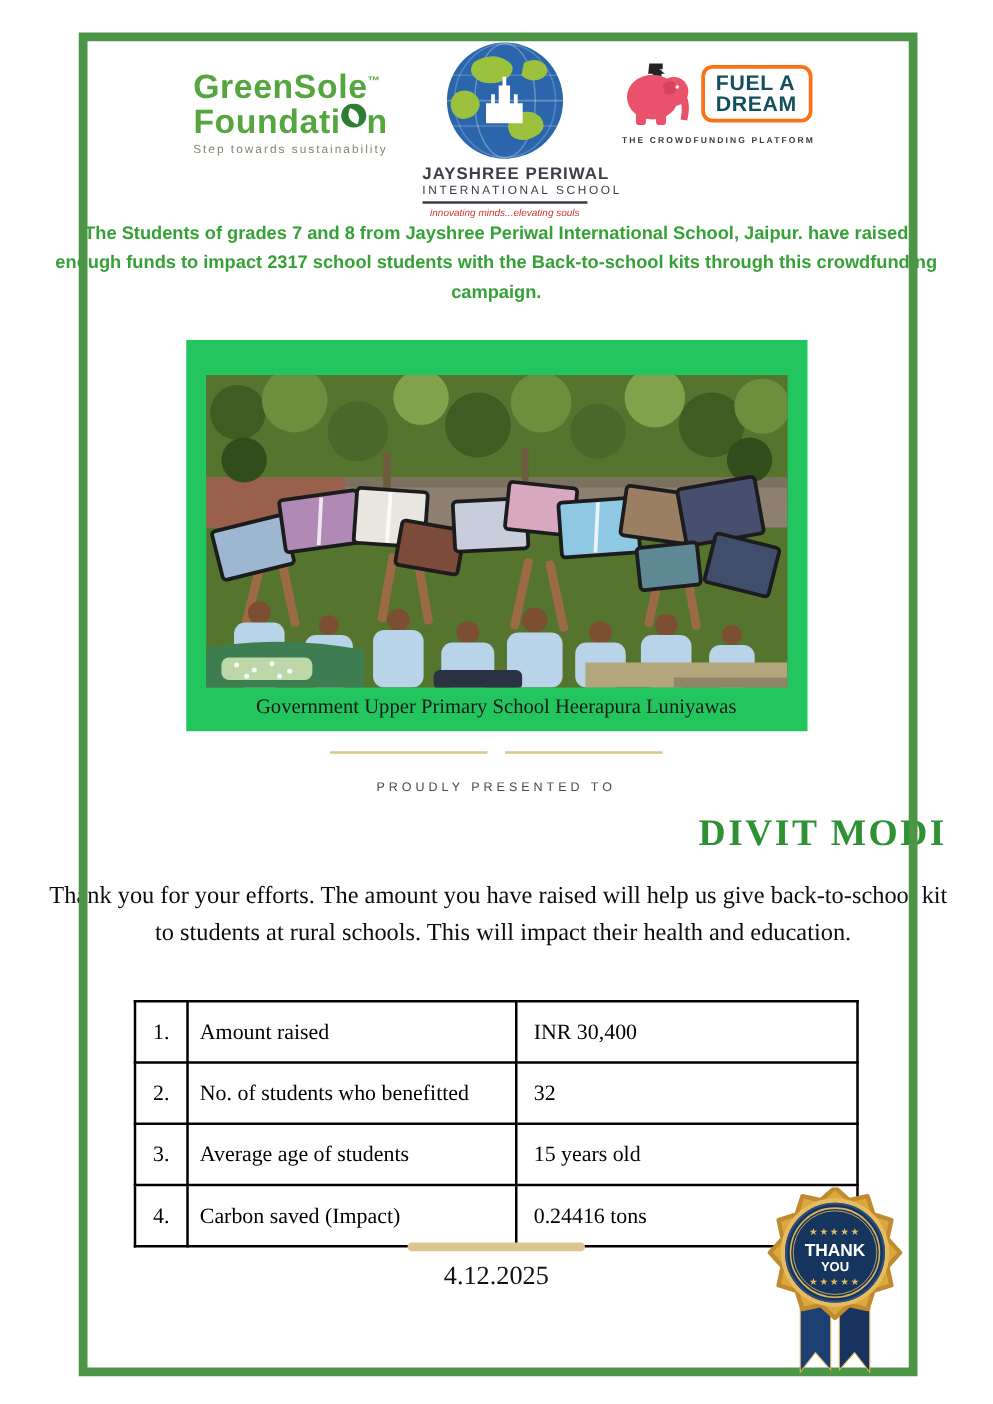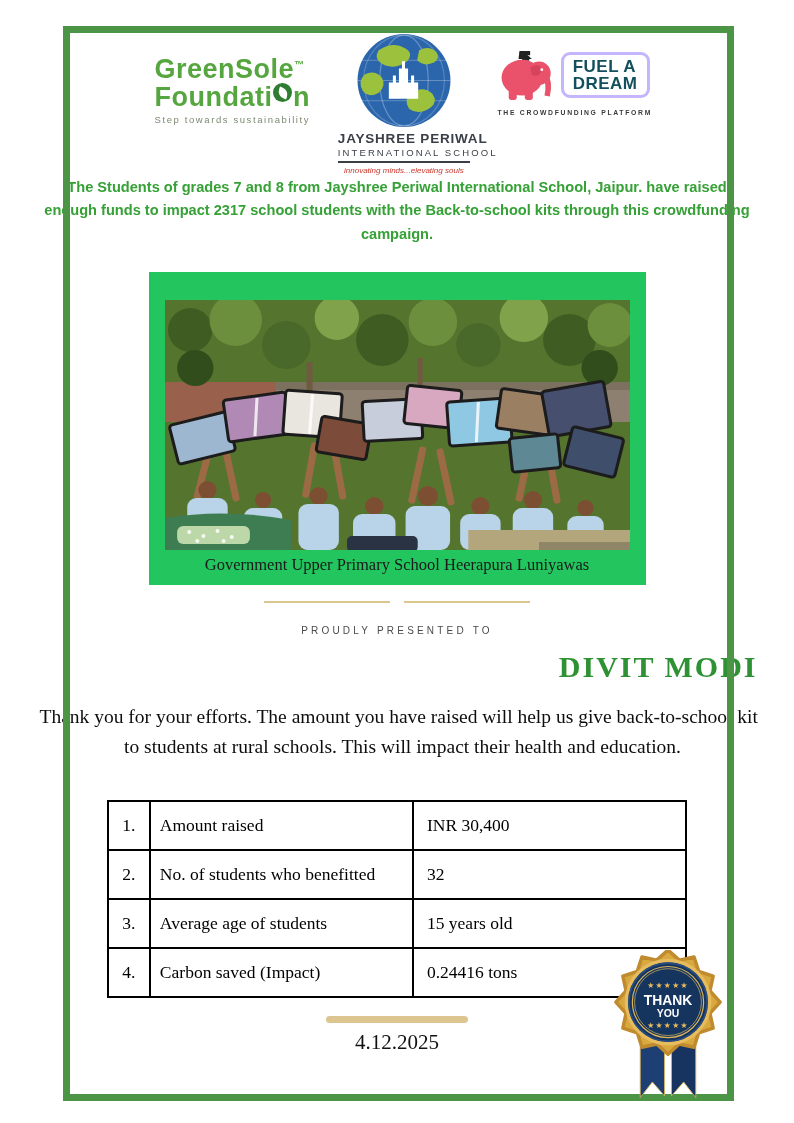--- a/index.html
+++ b/index.html
@@ -26,21 +26,21 @@
     display: flex;
     justify-content: space-between;
     align-items: flex-start;
     padding: 32px 108px 0 118px;
     height: 152px;
   }
   
   .gs { margin-top: 24px; color: #56a63f; }
   .gs-line1 { font-size: 27px; font-weight: 600; letter-spacing: 0.5px; line-height: 1.0; }
   .gs-line1 sup { font-size: 10px; vertical-align: super; }
-  .gs-line2 { font-size: 27px; font-weight: 600; letter-spacing: 0.5px; line-height: 1.05; }
+  .gs-line2 { font-size: 27px; font-weight: 600; letter-spacing: 0.5px; line-height: 1.05; text-align: right; }
   .leaf-o {
     display: inline-block; position: relative;
     width: 0.72em; height: 0.72em; margin: 0 0.02em;
     background: #2e7d32; border-radius: 50%;
     color: transparent; vertical-align: baseline;
   }
   .leaf-o::after {
     content: ""; position: absolute; inset: 24%;
     background: #ffffff; border-radius: 0 75% 0 75%;
     transform: rotate(20deg);
@@ -52,21 +52,21 @@
   .jpis-globe { display: block; margin: 0 auto; }
   .jpis-l1 { font-size: 13.5px; font-weight: 700; letter-spacing: 0.8px; margin-top: 2px; white-space: nowrap; }
   .jpis-l2 { font-size: 9.5px; font-weight: 500; letter-spacing: 2.1px; margin-top: 1px; white-space: nowrap; }
   .jpis-rule { height: 2px; background: #3b4048; margin: 3px 0 3px; }
   .jpis-tag { font-size: 8px; font-style: italic; color: #c9372c; white-space: nowrap; }
 
   
   .fad { margin-top: 14px; width: 152px; }
   .fad-top { display: flex; align-items: center; gap: 6px; }
   .fad-box {
-    border: 3px solid #c4b5fd; border-radius: 9px;
+    border: 3px solid #f97316; border-radius: 9px;
     padding: 3px 9px; color: #134f5c; font-weight: 800;
     font-size: 17px; line-height: 1.0; letter-spacing: 0.5px;
     white-space: nowrap;
   }
   .fad-tag { font-size: 6.8px; font-weight: 700; letter-spacing: 1.7px; color: #3a3a3a; margin-top: 5px; text-align: center; white-space: nowrap; }
 
   
   .intro {
     width: 716px; margin: 24px auto 0;
     text-align: center; color: #36a136;
@@ -119,21 +119,21 @@
     border-collapse: collapse;
     font-family: "Liberation Serif", serif;
     font-size: 17.5px; color: #000;
   }
   .impact-table td { border: 2px solid #000; height: 49px; vertical-align: middle; }
   .td-num { width: 42px; text-align: center; }
   .td-label { width: 264px; padding-left: 9px; }
   .td-value { width: 274px; padding-left: 13px; }
 
   
-  .date-block { position: absolute; left: 50%; top: 1016px; transform: translateX(-50%); text-align: center; }
+  .date-block { position: absolute; left: 50%; top: 994px; transform: translateX(-50%); text-align: center; }
   .date-rule { display: block; width: 142px; height: 7px; border-radius: 4px; background: #ddc58f; margin: 0 auto; }
   .date-text {
     font-family: "Liberation Serif", serif;
     font-size: 21px; color: #111; margin-top: 7px;
   }
 
   
   .badge { position: absolute; top: 950px; right: 20px; width: 140px; height: 152px; }
   .badge svg { display: block; }
   .badge-star-text { font-family: "DejaVu Sans", sans-serif; }

